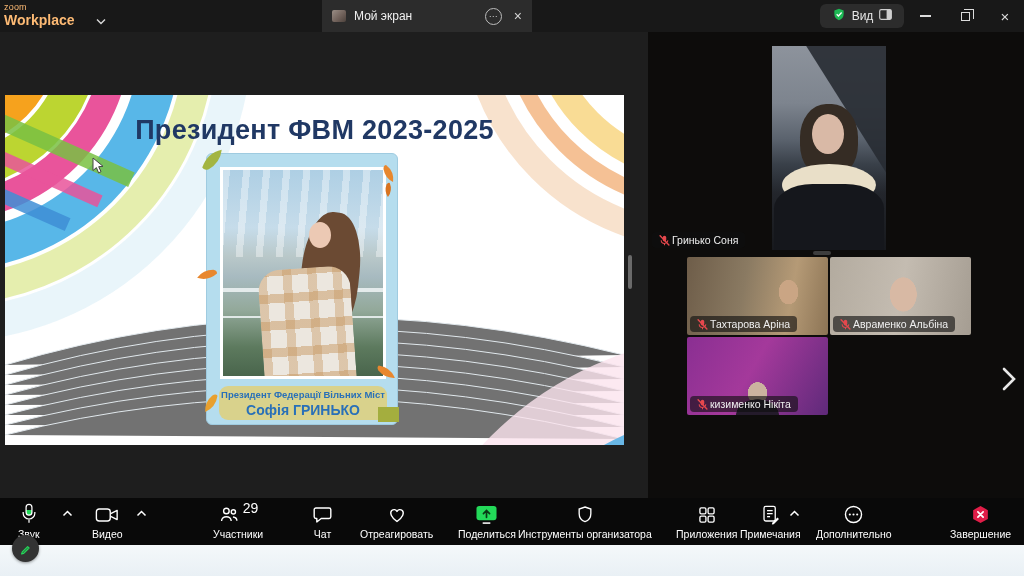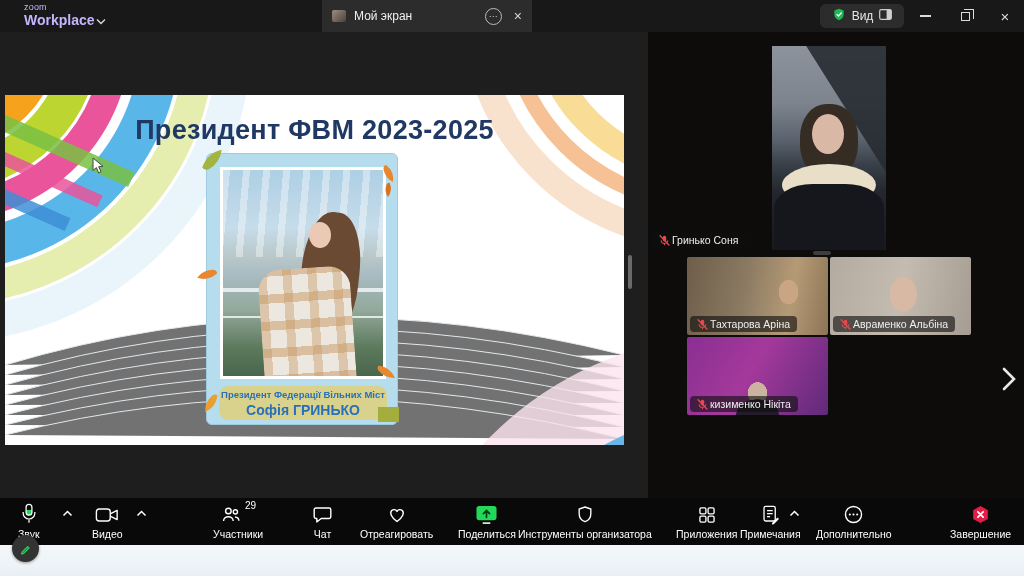--- a/index.html
+++ b/index.html
@@ -2,21 +2,21 @@
 <html><head>
 <meta charset="utf-8">
 <style>
   * { box-sizing: border-box; margin: 0; padding: 0; }
   html,body { background:#000; }
   body { font-family:"Liberation Sans", sans-serif; }
   .stage { position:relative; width:1024px; height:576px; overflow:hidden; background:#1e1e1e; }
 
   
   .tabbar { position:absolute; left:0; top:0; width:1024px; height:32px; background:#181818; }
-  .brand { position:absolute; left:24px; top:3px; color:#c4b5fd; line-height:1; }
+  .brand { position:absolute; left:4px; top:3px; color:#fdba74; line-height:1; }
   .brand .b1 { font-size:9px; letter-spacing:.2px; }
   .brand .b2 { font-size:14px; font-weight:bold; margin-top:1px; }
   .brand-chev { position:absolute; left:96px; top:11px; }
   .tab-inactive { position:absolute; left:128px; top:0; height:32px; display:flex; align-items:center; gap:7px; color:#e6e6e6; font-size:12px; padding:0 10px; }
   .tab-active { position:absolute; left:322px; top:0; width:210px; height:32px; background:#2c2c2c; display:flex; align-items:center; gap:8px; padding:0 10px; color:#f0f0f0; font-size:12px; }
   .tab-thumb { width:14px; height:12px; border-radius:2px; background:linear-gradient(135deg,#9a8e86,#6e5f58 60%,#4c423c); flex:0 0 auto; }
   .tab-spacer { flex:1; }
   .tab-more { width:17px; height:17px; border:1px solid #bdbdbd; border-radius:50%; color:#d5d5d5; font-size:9px; display:flex; align-items:center; justify-content:center; line-height:1; }
   .tab-close { color:#d5d5d5; font-size:14px; margin-left:4px; }
   .sec-pill { position:absolute; left:820px; top:4px; height:24px; width:84px; background:#2c2c2c; border-radius:6px; display:flex; align-items:center; justify-content:center; gap:6px; color:#e8e8e8; font-size:12px; }
@@ -78,21 +78,21 @@
   .t5 { background:radial-gradient(ellipse 30px 22px at 50% 100%, #241b2b 0 70%, rgba(0,0,0,0) 72%), radial-gradient(ellipse 16px 18px at 50% 72%, #cbb39f 0 60%, rgba(0,0,0,0) 62%), linear-gradient(120deg,#8a2f92 0%,#a4399b 45%,#5f2a7a 100%); }
   .t6 { background:radial-gradient(ellipse 20px 24px at 58% 55%, #c98f5e 0 45%, rgba(107,74,44,.7) 70%, rgba(0,0,0,0) 85%), #1c150f; }
   .next-chev { position:absolute; left:352px; top:334px; width:18px; height:26px; }
 
   
   .toolbar { position:absolute; left:0; top:498px; width:1024px; height:47px; background:#090909; z-index:2; }
   .tb-item { position:absolute; top:4px; display:flex; flex-direction:column; align-items:center; color:#fff; z-index:1; }
   .tb-item .lbl { margin-top:3px; font-size:10.5px; white-space:nowrap; color:#fff; }
   .tb-ic { height:23px; display:flex; align-items:flex-end; justify-content:center; }
   .tb-chevron { position:absolute; top:12px; z-index:1; }
-  .pcount { font-size:10px; margin:-2px 0 1px 3px; color:#fff; }
+  .pcount { font-size:14px; margin:-2px 0 1px 3px; color:#fff; }
   .prow { display:flex; align-items:flex-start; }
 
   
   .bottom-strip { position:absolute; left:0; top:545px; width:1024px; height:31px; background:linear-gradient(180deg,#f4f8fa,#e9f0f5); }
   .annot { position:absolute; left:12px; top:535px; width:27px; height:27px; border-radius:50%; background:#333; display:flex; align-items:center; justify-content:center; z-index:7; box-shadow:0 1px 3px rgba(0,0,0,.4); }
 </style>
 </head>
 <body>
 
 <div class="stage">

